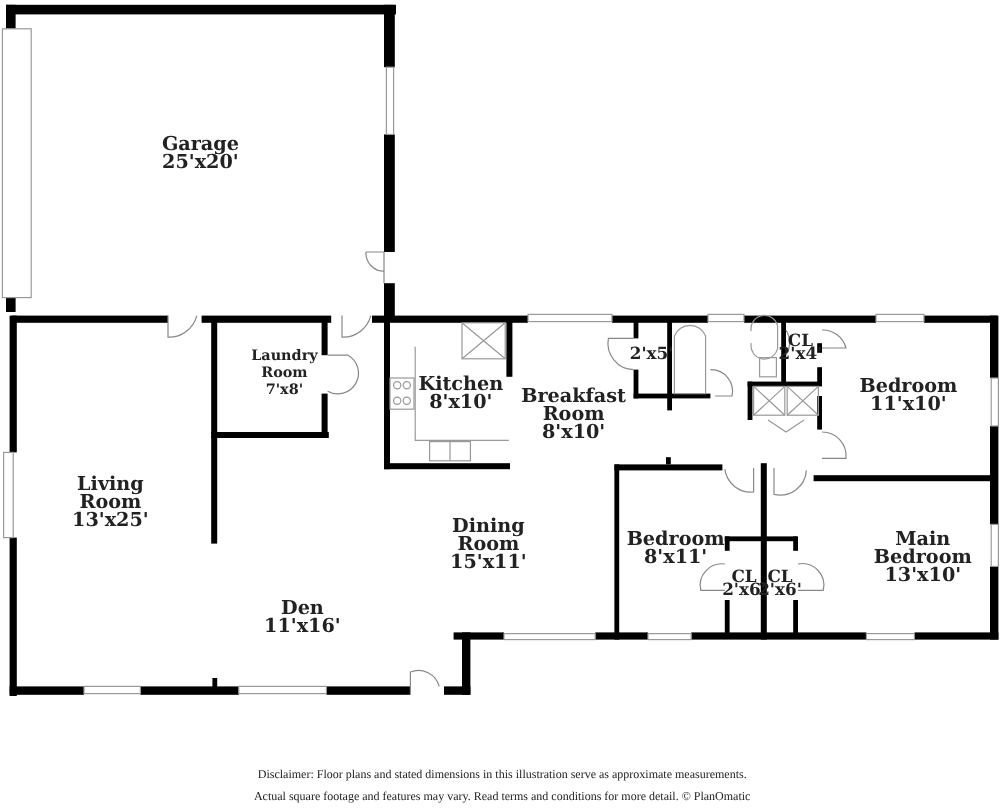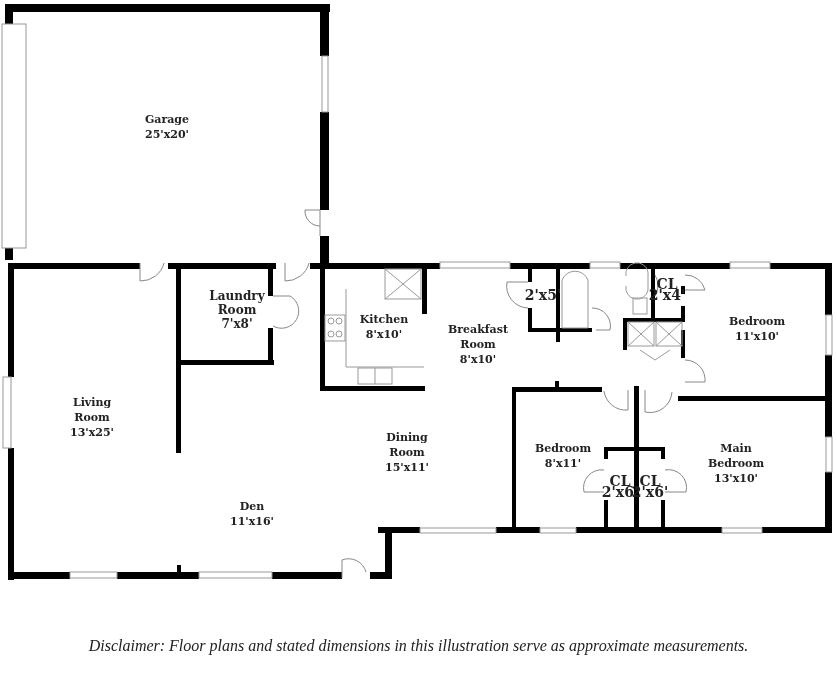--- a/index.html
+++ b/index.html
@@ -1,21 +1,21 @@
 <!DOCTYPE html>
 <html><head>
   <meta charset="utf-8">
   <style>
     html, body { margin: 0; padding: 0; background: #ffffff; }
     body { width: 837px; height: 677px; position: relative; overflow: hidden; font-family: "DejaVu Serif", "Liberation Serif", serif; }
     #plan { position: absolute; left: 0; top: 0; width: 837px; height: 630px; }
-    .label { position: absolute; text-align: center; font-weight: bold; color: #222; line-height: 15px; font-size: 11px; transform: translateX(-50%); white-space: nowrap; }
+    .label { position: absolute; text-align: center; font-weight: bold; color: #222; line-height: 15px; font-size: 16px; transform: translateX(-50%); white-space: nowrap; }
     .label.small { font-size: 14px; line-height: 11px; }
     .label.mid { font-size: 12px; line-height: 14px; }
-    #disclaimer { position: absolute; left: 0; top: 636px; width: 837px; text-align: center; font-family: "Liberation Serif", "DejaVu Serif", serif; font-size: 16px; line-height: 19px; color: #222; font-style: italic; }
+    #disclaimer { position: absolute; left: 0; top: 636px; width: 837px; text-align: center; font-family: "Liberation Serif", "DejaVu Serif", serif; font-size: 10px; line-height: 19px; color: #222; }
   </style>
 </head>
 <body>
 
 <svg id="plan" width="837" height="630" viewBox="0 0 837 630">
   <g fill="#000">
 
     <rect x="5" y="4" width="325" height="8"></rect>
     <rect x="5" y="4" width="8" height="20"></rect>
     <rect x="5" y="248" width="8" height="12"></rect>
@@ -202,21 +202,22 @@
 <div class="label small" style="left:620px;top:476px;">
   <div>CL</div>
   <div>2'x6'</div>
 </div>
 
 <div class="label small" style="left:650px;top:476px;">
   <div>CL</div>
   <div>2'x6'</div>
 </div>
 
-<div class="label" style="left:736px;top:441px;">
+<div class="label" style="left:769px;top:441px;">
   <div>Main</div>
   <div>Bedroom</div>
   <div>13'x10'</div>
 </div>
 
 <div id="disclaimer">
   <div>Disclaimer: Floor plans and stated dimensions in this illustration serve as approximate measurements.</div>
+  <div>Actual square footage and features may vary. Read terms and conditions for more detail. © PlanOmatic</div>
 </div>
 
 </body></html>

